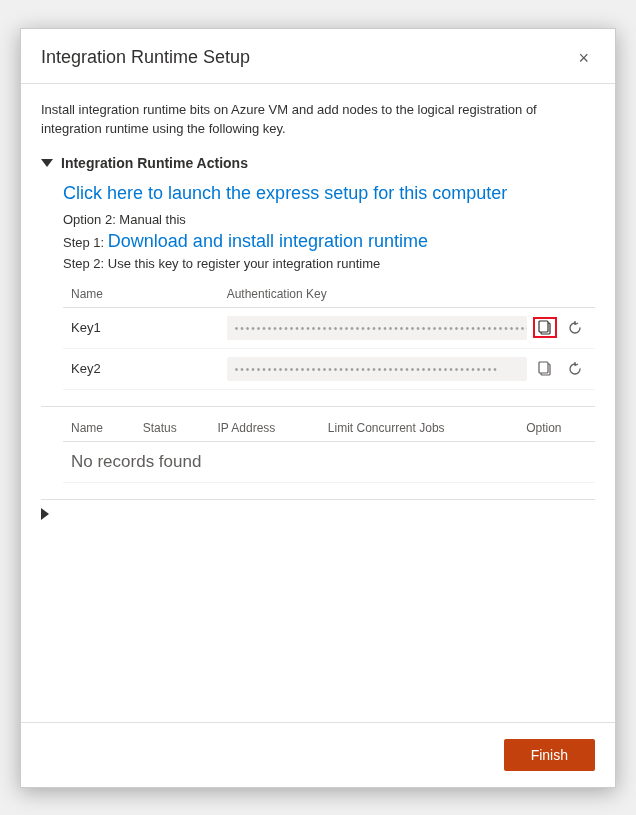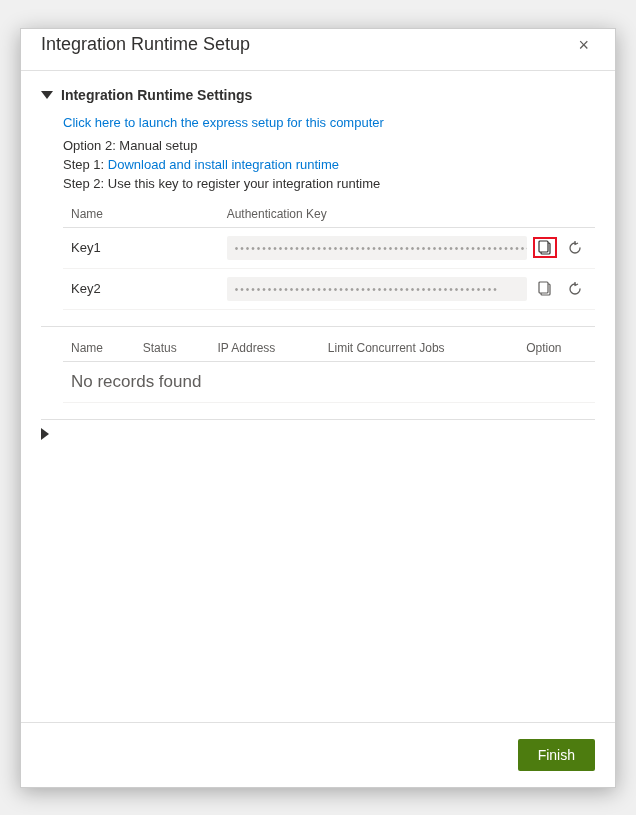--- a/index.html
+++ b/index.html
@@ -20,21 +20,21 @@
       border: 1px solid #ccc;
       box-shadow: 0 4px 20px rgba(0,0,0,0.3);
       display: flex;
       flex-direction: column;
       position: relative;
     }
     .modal-header {
       display: flex;
       align-items: center;
       justify-content: space-between;
-      padding: 3px 20px 12px 20px;
+      padding: 16px 20px 12px 20px;
       border-bottom: 1px solid #e0e0e0;
     }
     .modal-title {
       font-size: 18px;
       font-weight: 400;
       color: #323130;
     }
     .close-btn {
       background: none;
       border: none;
@@ -89,21 +89,21 @@
     .option-title {
       font-size: 13px;
       color: #323130;
       font-weight: 400;
       margin-bottom: 4px;
       margin-top: 8px;
     }
     .link {
       color: #0078d4;
       text-decoration: none;
-      font-size: 13px;
+      font-size: 18px;
       cursor: pointer;
     }
     .step-text {
       font-size: 13px;
       color: #323130;
       margin-bottom: 4px;
     }
     .key-table {
       width: 100%;
       border-collapse: collapse;
@@ -197,51 +197,52 @@
       border-top: 1px solid #e0e0e0;
       margin: 8px 0;
     }
     .modal-footer {
       display: flex;
       justify-content: flex-end;
       padding: 16px 20px;
       border-top: 1px solid #e0e0e0;
     }
     .finish-btn {
-      background: #4d7c0f;
+      background: #c2410c;
       color: #fff;
       border: none;
-      padding: 8px 20px;
+      padding: 8px 27px;
       font-size: 14px;
       cursor: pointer;
       border-radius: 2px;
     }
   </style>
 </head>
 <body>
 
 <div class="modal">
 
   <div class="modal-header">
     <span class="modal-title">Integration Runtime Setup</span>
     <button class="close-btn">×</button>
   </div>
 
   <div class="modal-body">
+    <p class="description">Install integration runtime bits on Azure VM and add nodes to the logical registration of integration runtime using the following key.</p>
 
     <div class="section-header">
       <span class="triangle triangle-down"></span>
-      <span class="section-title">Integration Runtime Settings</span>
+      <span class="section-title">Integration Runtime Actions</span>
     </div>
     <div class="section-content">
       
       <a class="link">Click here to launch the express setup for this computer</a>
 
       
-      <p class="option-title">Option 2: Manual setup</p>
+      <p class="option-title">Option 2: Manual this</p>
       <p class="step-text">
         <span>Step 1: </span><a class="link">Download and install integration runtime</a>
       </p>
       <p class="step-text">Step 2: Use this key to register your integration runtime</p>
 
       
       <table class="key-table">
         <thead>
           <tr>
             <th>Name</th>

